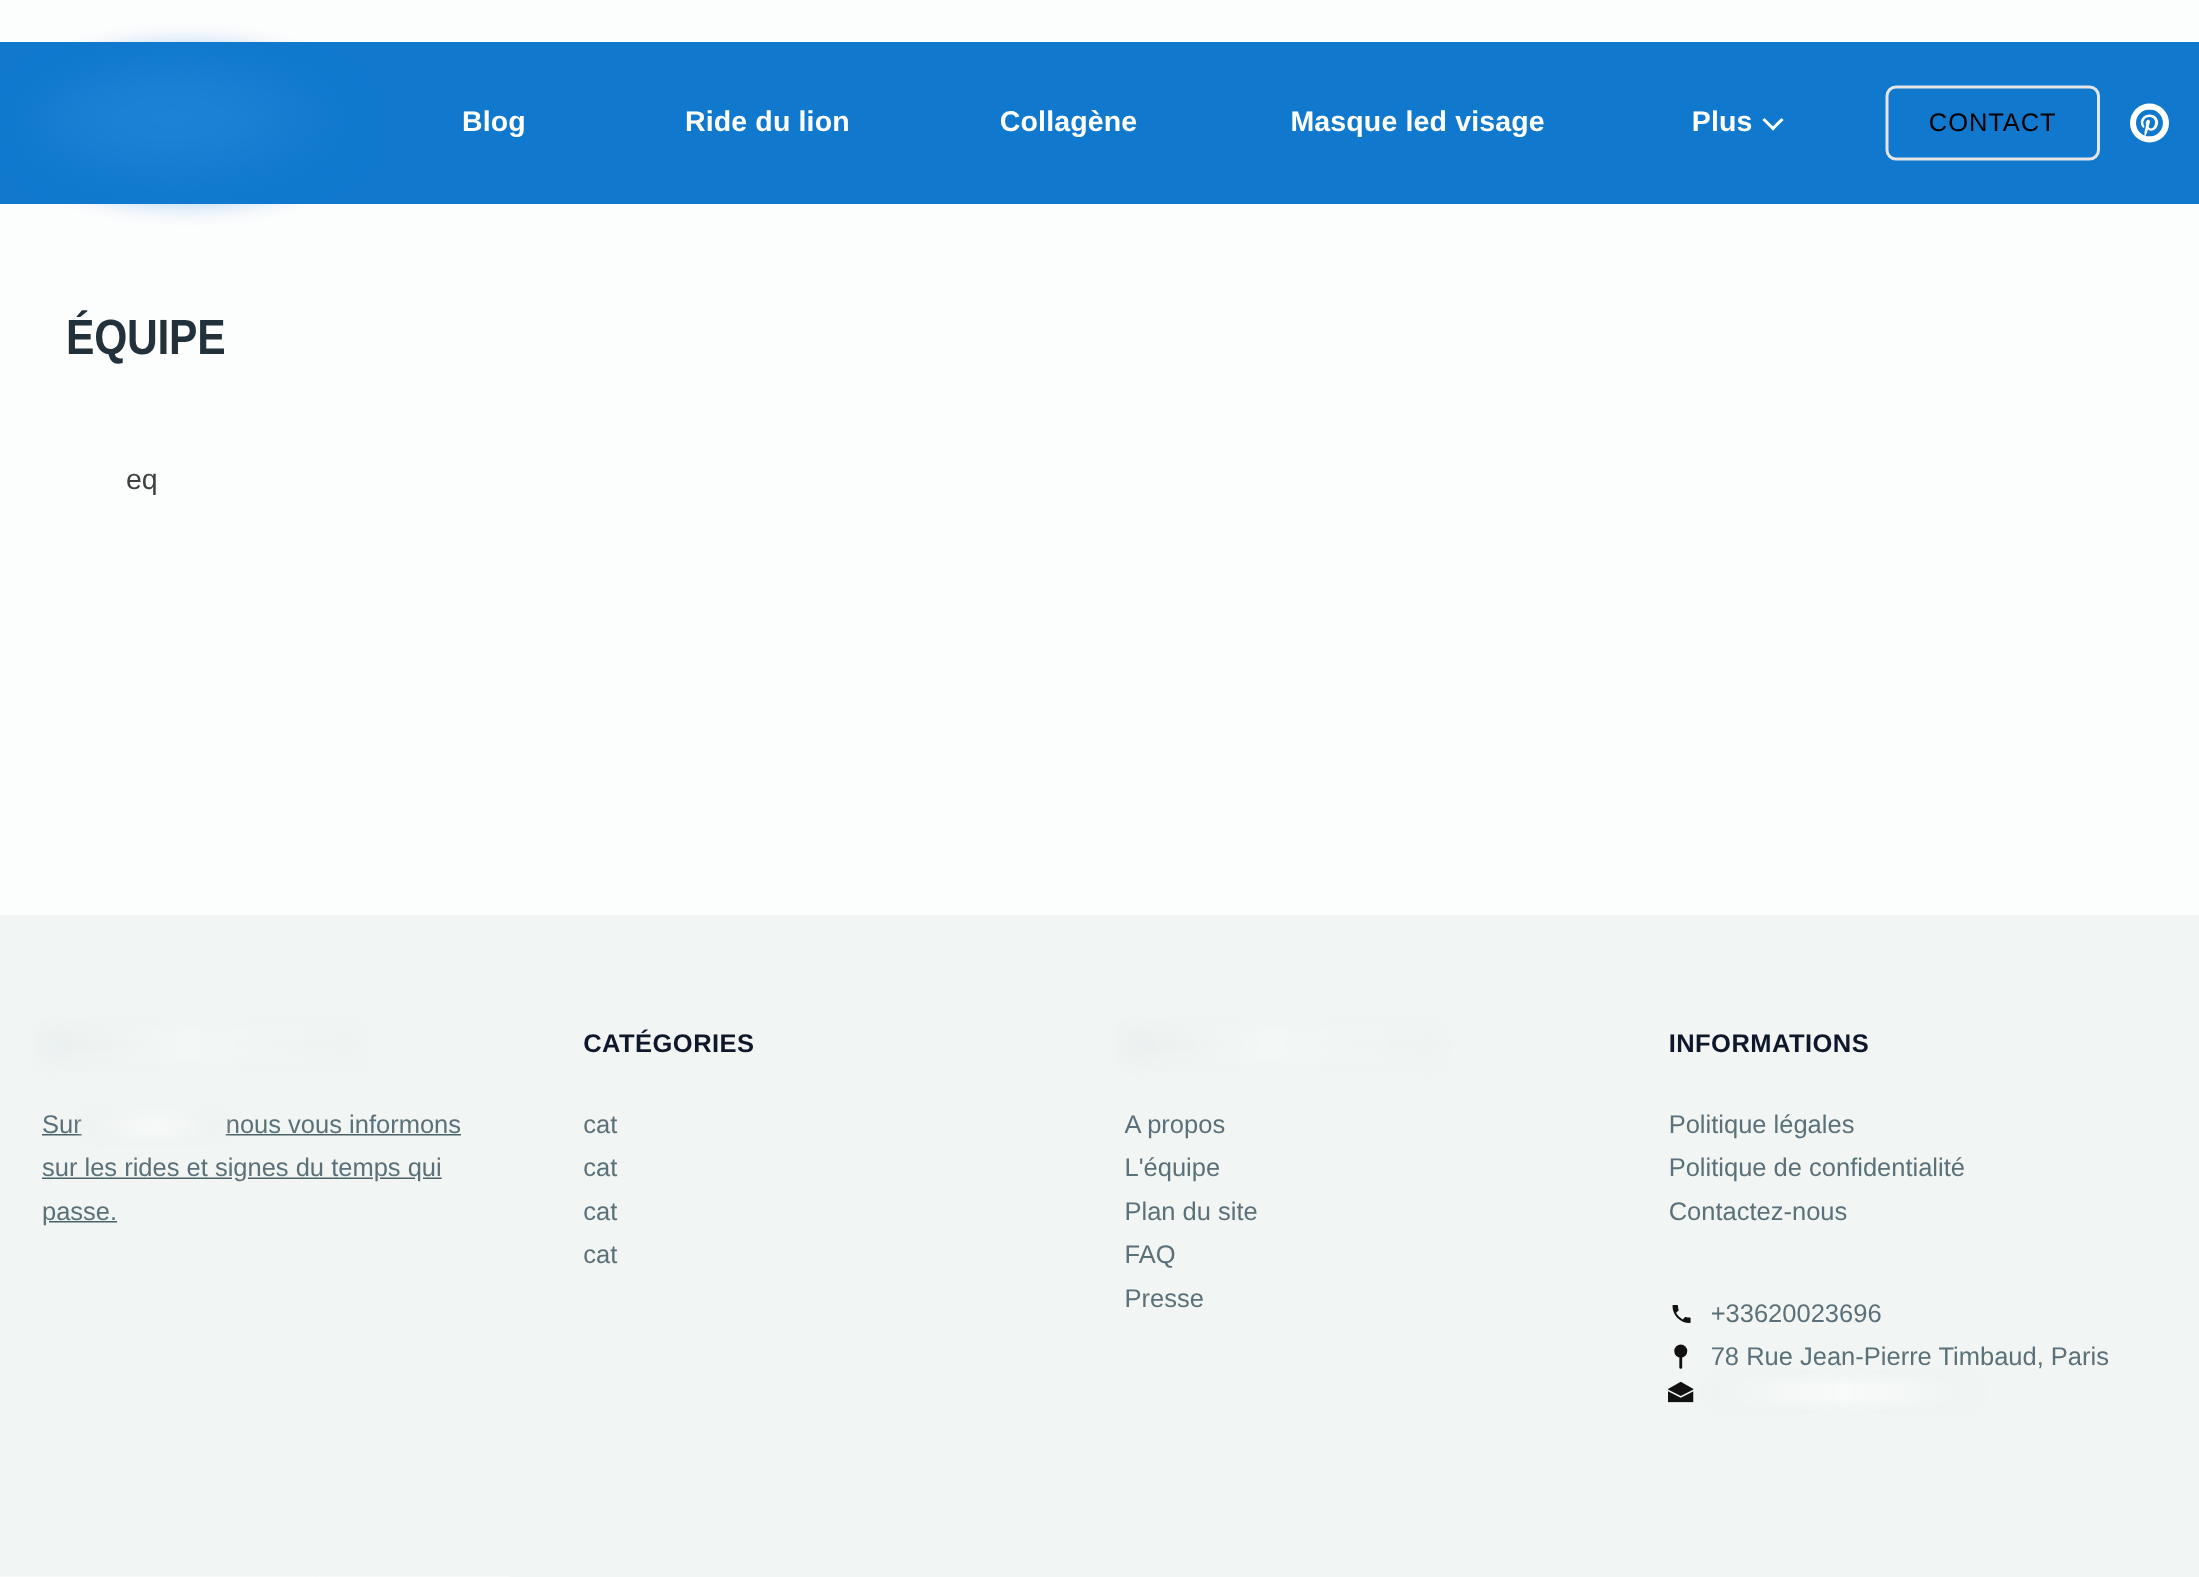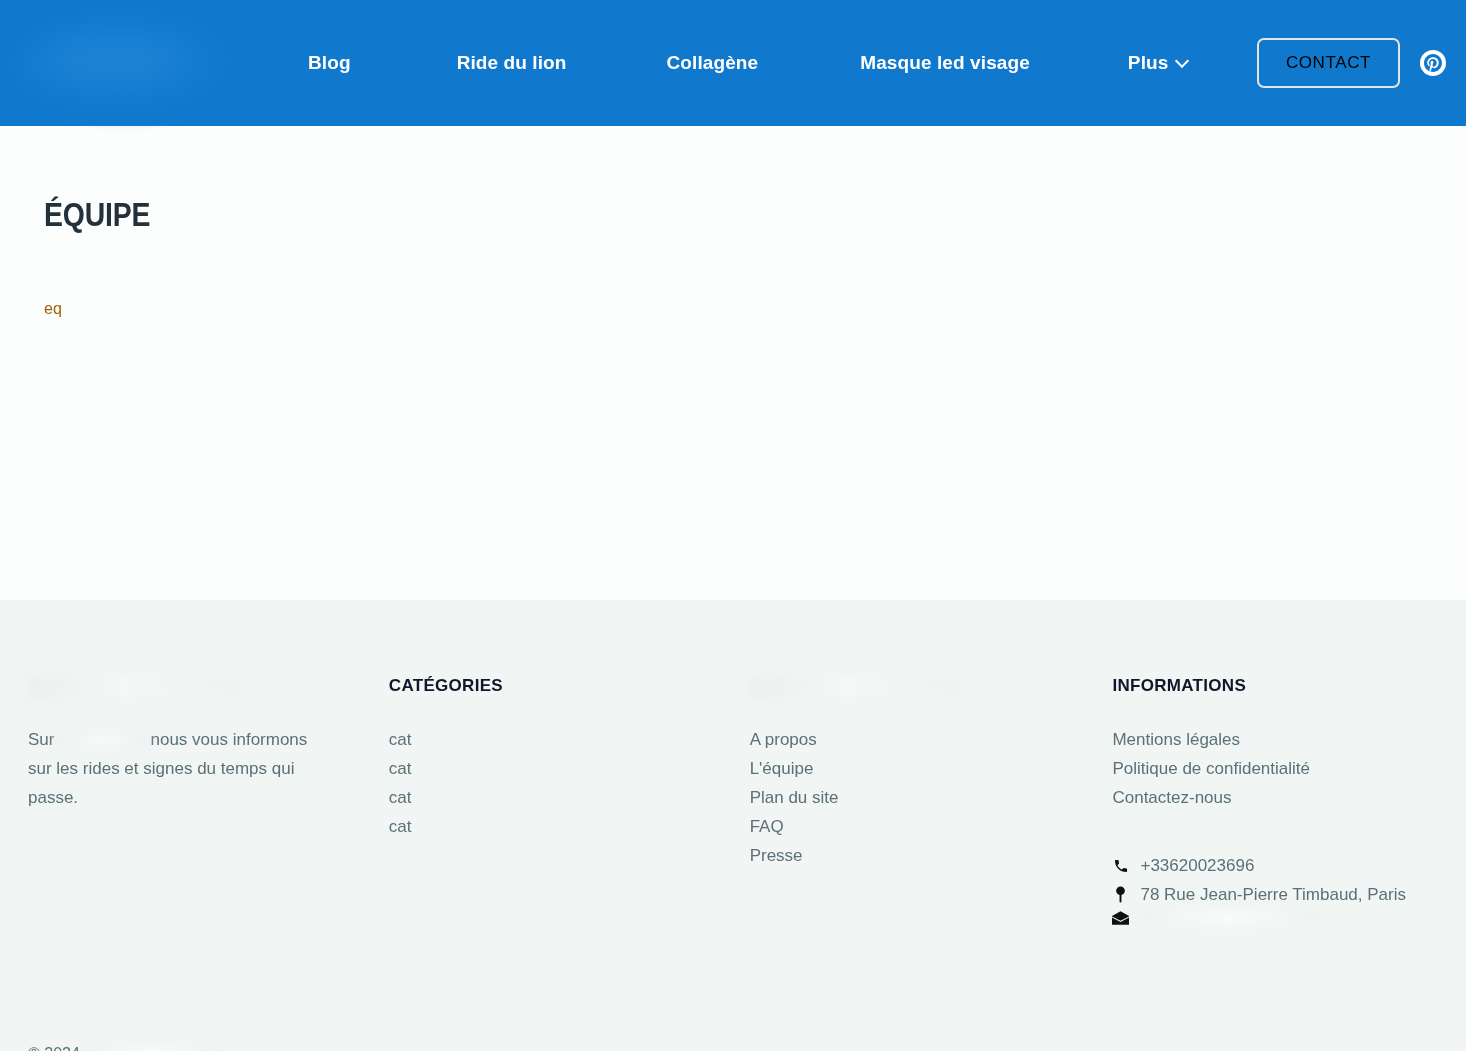--- a/index.html
+++ b/index.html
@@ -13,25 +13,26 @@
 
   body {
     font-family: "Liberation Sans", sans-serif;
     background: #fcfdfd;
     color: #4a6169;
     -webkit-font-smoothing: antialiased;
   }
 
   
   .site-header {
-    height: 126px;
+    height: 108px;
     background: #1079ce;
     display: flex;
     align-items: center;
     position: relative;
+    margin-top: 28px;
   }
 
   .logo-wrap {
     width: 250px;
     height: 98px;
     position: relative;
     flex: 0 0 250px;
   }
 
   .logo-blur {
@@ -139,39 +140,40 @@
     font-weight: 700;
     letter-spacing: -.2px;
     color: #22313a;
     padding-top: 70px;
     transform: scaleX(.86);
     transform-origin: left center;
   }
 
   .page-body {
     margin-top: 62px;
-    font-size: 16px;
-    color: #a16207;
+    font-size: 19px;
+    color: #404040;
     line-height: 1.6;
+    margin-left: 40px;
   }
 
   
   .site-footer {
     background: #f1f5f4;
     height: 479px;
     padding: 0 28px;
     position: relative;
   }
 
   .footer-cols {
     display: flex;
     padding-top: 76px;
   }
 
-  .fcol-about   { width: 368px; }
+  .fcol-about   { width: 368px; text-decoration: underline; }
   .fcol-cat     { width: 368px; }
   .fcol-pages   { width: 370px; }
   .fcol-info    { width: 332px; }
 
   .footer-heading {
     font-size: 17px;
     font-weight: 700;
     color: #0f172a;
     letter-spacing: .3px;
     margin-bottom: 27px;
@@ -328,21 +330,21 @@
       <div class="footer-heading blurred"></div>
       <a class="footer-link">A propos</a>
       <a class="footer-link">L'équipe</a>
       <a class="footer-link">Plan du site</a>
       <a class="footer-link">FAQ</a>
       <a class="footer-link">Presse</a>
     </div>
 
     <div class="fcol-info">
       <div class="footer-heading">INFORMATIONS</div>
-      <a class="footer-link">Mentions légales</a>
+      <a class="footer-link">Politique légales</a>
       <a class="footer-link">Politique de confidentialité</a>
       <a class="footer-link">Contactez-nous</a>
 
       <div class="contact-list">
 
         <div class="contact-row">
           <span class="c-icon">
             <svg width="16" height="16" viewBox="0 0 24 24" aria-hidden="true">
               <path d="M6.6 10.8c1.4 2.8 3.8 5.1 6.6 6.6l2.2-2.2c.3-.3.7-.4 1-.2 1.2.4 2.4.6 3.7.6.6 0 1 .4 1 1V20c0 .6-.4 1-1 1C10.6 21 3 13.4 3 4c0-.6.4-1 1-1h3.5c.6 0 1 .4 1 1 0 1.3.2 2.5.6 3.7.1.3 0 .7-.2 1l-2.3 2.1z"></path>
             </svg>

